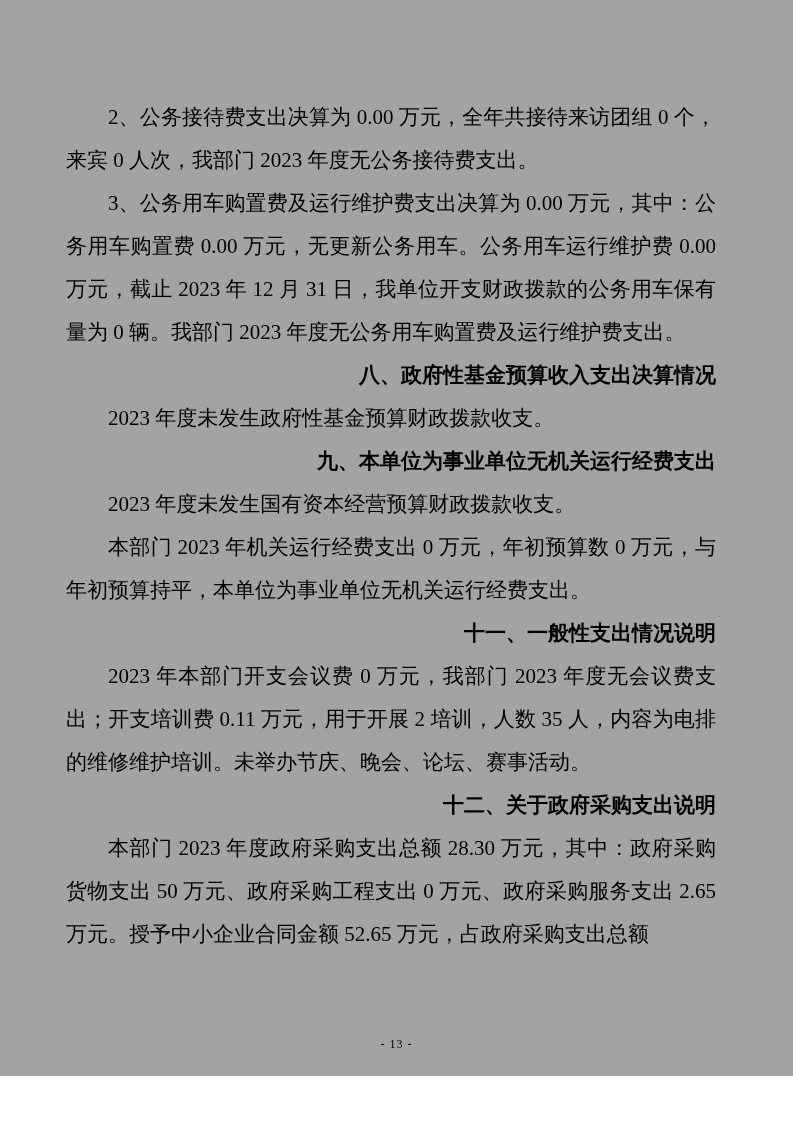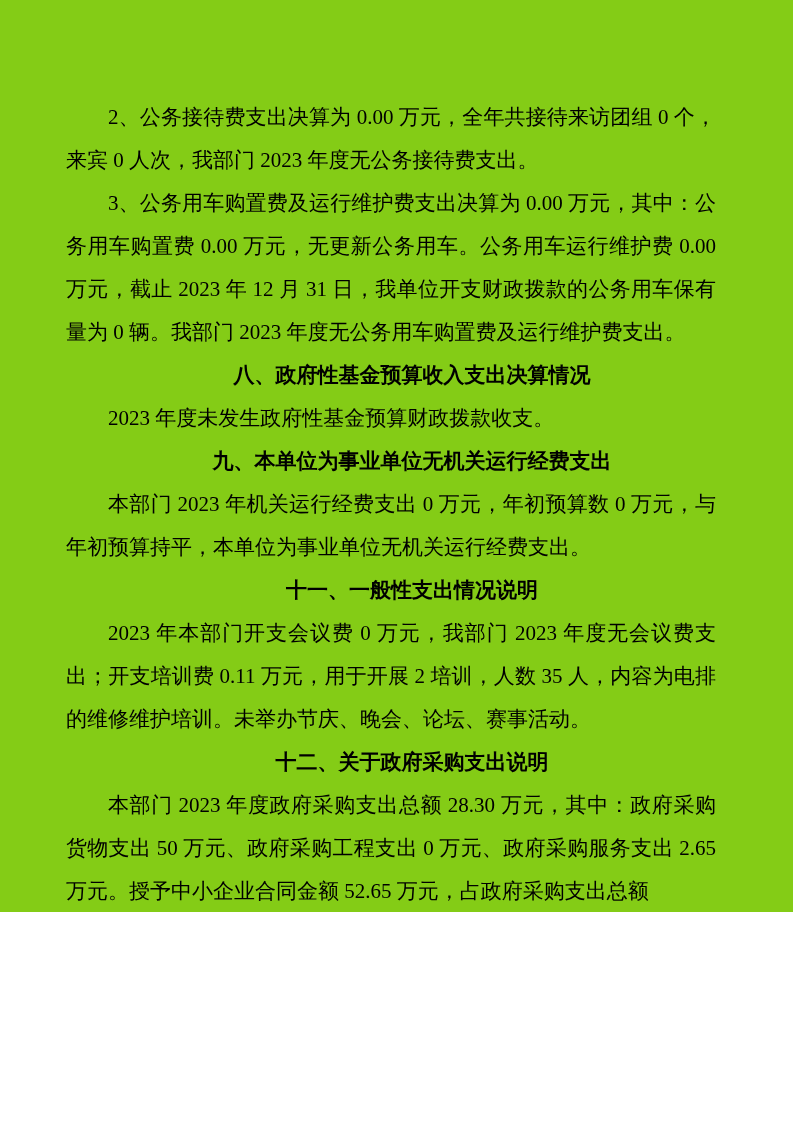--- a/index.html
+++ b/index.html
@@ -3,22 +3,22 @@
 <meta charset="utf-8">
 <style>
   html, body {
     margin: 0;
     padding: 0;
     background: #ffffff;
   }
   .page {
     position: relative;
     width: 793px;
-    height: 912px;
-    background: #84cc16;
+    height: 1076px;
+    background: #a3a3a3;
     color: #000000;
     font-family: "Liberation Serif", "DejaVu Serif", serif;
     overflow: hidden;
   }
   .content {
     position: absolute;
     left: 66px;
     top: 96px;
     width: 650px;
     height: 946px;
@@ -28,21 +28,21 @@
     margin: 0;
     padding: 0;
     font-size: 21px;
     line-height: 43px;
     text-align: justify;
     text-indent: 42px;
     word-break: break-all;
   }
   .content p.heading {
     font-weight: bold;
-    text-align: center;
+    text-align: right;
   }
   .footer {
     position: absolute;
     top: 1034px;
     left: 0;
     width: 100%;
     text-align: center;
     font-size: 12px;
     line-height: 20px;
     color: #000000;
@@ -52,20 +52,21 @@
 </head>
 <body>
 
 <div class="page">
   <div class="content">
     <p class="body">2、公务接待费支出决算为 0.00 万元，全年共接待来访团组 0 个，来宾 0 人次，我部门 2023 年度无公务接待费支出。</p>
     <p class="body">3、公务用车购置费及运行维护费支出决算为 0.00 万元，其中：公务用车购置费 0.00 万元，无更新公务用车。公务用车运行维护费 0.00 万元，截止 2023 年 12 月 31 日，我单位开支财政拨款的公务用车保有量为 0 辆。我部门 2023 年度无公务用车购置费及运行维护费支出。</p>
     <p class="heading">八、政府性基金预算收入支出决算情况</p>
     <p class="body">2023 年度未发生政府性基金预算财政拨款收支。</p>
     <p class="heading">九、本单位为事业单位无机关运行经费支出</p>
+    <p class="body">2023 年度未发生国有资本经营预算财政拨款收支。</p>
     <p class="body">本部门 2023 年机关运行经费支出 0 万元，年初预算数 0 万元，与年初预算持平，本单位为事业单位无机关运行经费支出。</p>
     <p class="heading">十一、一般性支出情况说明</p>
     <p class="body">2023 年本部门开支会议费 0 万元，我部门 2023 年度无会议费支出；开支培训费 0.11 万元，用于开展 2 培训，人数 35 人，内容为电排的维修维护培训。未举办节庆、晚会、论坛、赛事活动。</p>
     <p class="heading">十二、关于政府采购支出说明</p>
     <p class="body">本部门 2023 年度政府采购支出总额 28.30 万元，其中：政府采购货物支出 50 万元、政府采购工程支出 0 万元、政府采购服务支出 2.65 万元。授予中小企业合同金额 52.65 万元，占政府采购支出总额</p>
   </div>
   <div class="footer">- 13 -</div>
 </div>
 
 </body></html>

